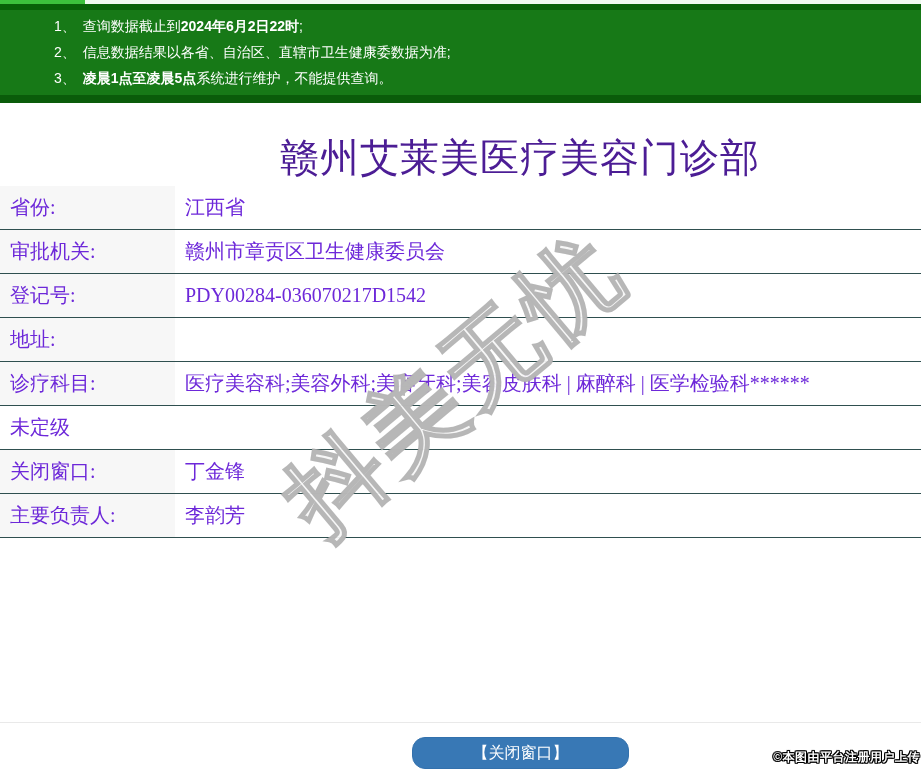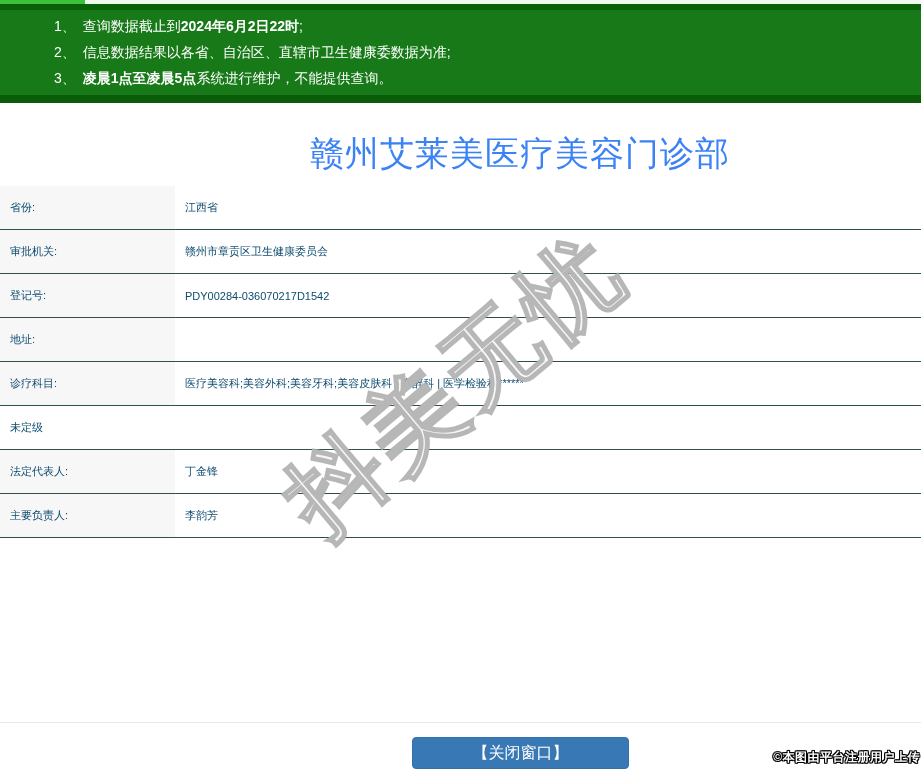--- a/index.html
+++ b/index.html
@@ -11,41 +11,41 @@
   .top-bar-seg{position:absolute;left:0;top:0;height:4px;width:85px;background:#3cc13c;}
   .strip-a{height:6px;background:#086108;}
   .notice{background:#177917;padding:3px 31px 4px 54px;}
   .notice-line{color:#fff;font-size:14px;line-height:26px;white-space:nowrap;}
   .notice-line .num{margin-right:7px;}
   .bold{font-weight:700;}
   .strip-b{height:8px;background:#0a5c0a;}
 
   
   .title{position:absolute;left:119px;right:0;top:131px;text-align:center;
-         font-size:34px;font-weight:400;color:#3b82f6;letter-spacing:1px;}
+         font-size:39px;font-weight:400;color:#4c1d95;letter-spacing:1px;}
 
   
   .info-table{position:absolute;top:186px;left:0;width:921px;}
   .row{display:flex;align-items:stretch;height:44px;border-bottom:1px solid #2f4f4f;
-       font-size:11px;color:#0c4a6e;box-sizing:border-box;}
+       font-size:20px;color:#6d28d9;box-sizing:border-box;font-family:Liberation Serif, serif;}
   .cell-label{width:175px;min-width:175px;background:#f7f7f7;display:flex;align-items:center;
               padding-left:10px;box-sizing:border-box;}
   .cell-value{display:flex;align-items:center;padding-left:10px;white-space:nowrap;}
 
   
   .watermark{position:absolute;left:225px;top:330px;width:460px;height:110px;line-height:110px;
              text-align:center;font-size:95px;font-weight:700;letter-spacing:6px;
              color:rgba(255,255,255,0.85);-webkit-text-stroke:2px rgba(172,172,172,0.85);
              text-shadow:0 0 1px rgba(160,160,160,0.6);
              transform:rotate(-40deg);z-index:6;pointer-events:none;user-select:none;}
 
   
   .footer-line{position:absolute;left:0;right:0;top:722px;border-top:1px solid #e9e9e9;}
   .close-btn{position:absolute;left:412px;top:737px;width:217px;height:32px;
-             background:#3878b5;border:1px solid #3371ad;border-radius:4px;
+             background:#3878b5;border:1px solid #3371ad;border-radius:13px;
              color:#fff;font-size:16px;cursor:pointer;
              font-family:"Liberation Sans","DejaVu Sans",sans-serif;}
   .copyright{position:absolute;right:1px;top:749px;font-size:12px;font-weight:700;color:#fff;
              letter-spacing:0.5px;
              text-shadow:-1px -1px 0 #000,1px -1px 0 #000,-1px 1px 0 #000,1px 1px 0 #000,
                          0 -1px 0 #000,0 1px 0 #000,-1px 0 0 #000,1px 0 0 #000;margin-left:8px;}
 </style>
 </head>
 <body>
 
@@ -81,21 +81,21 @@
       <div class="cell-label">地址:</div>
     </div>
     <div class="row">
       <div class="cell-label">诊疗科目:</div>
       <div class="cell-value">医疗美容科;美容外科;美容牙科;美容皮肤科 | 麻醉科 | 医学检验科******</div>
     </div>
     <div class="row">
       <div class="cell-value">未定级</div>
     </div>
     <div class="row">
-      <div class="cell-label">法定代表人:</div>
+      <div class="cell-label">关闭窗口:</div>
       <div class="cell-value">丁金锋</div>
     </div>
     <div class="row">
       <div class="cell-label">主要负责人:</div>
       <div class="cell-value">李韵芳</div>
     </div>
   </div>
 
   <div class="watermark">抖美无忧</div>
 

